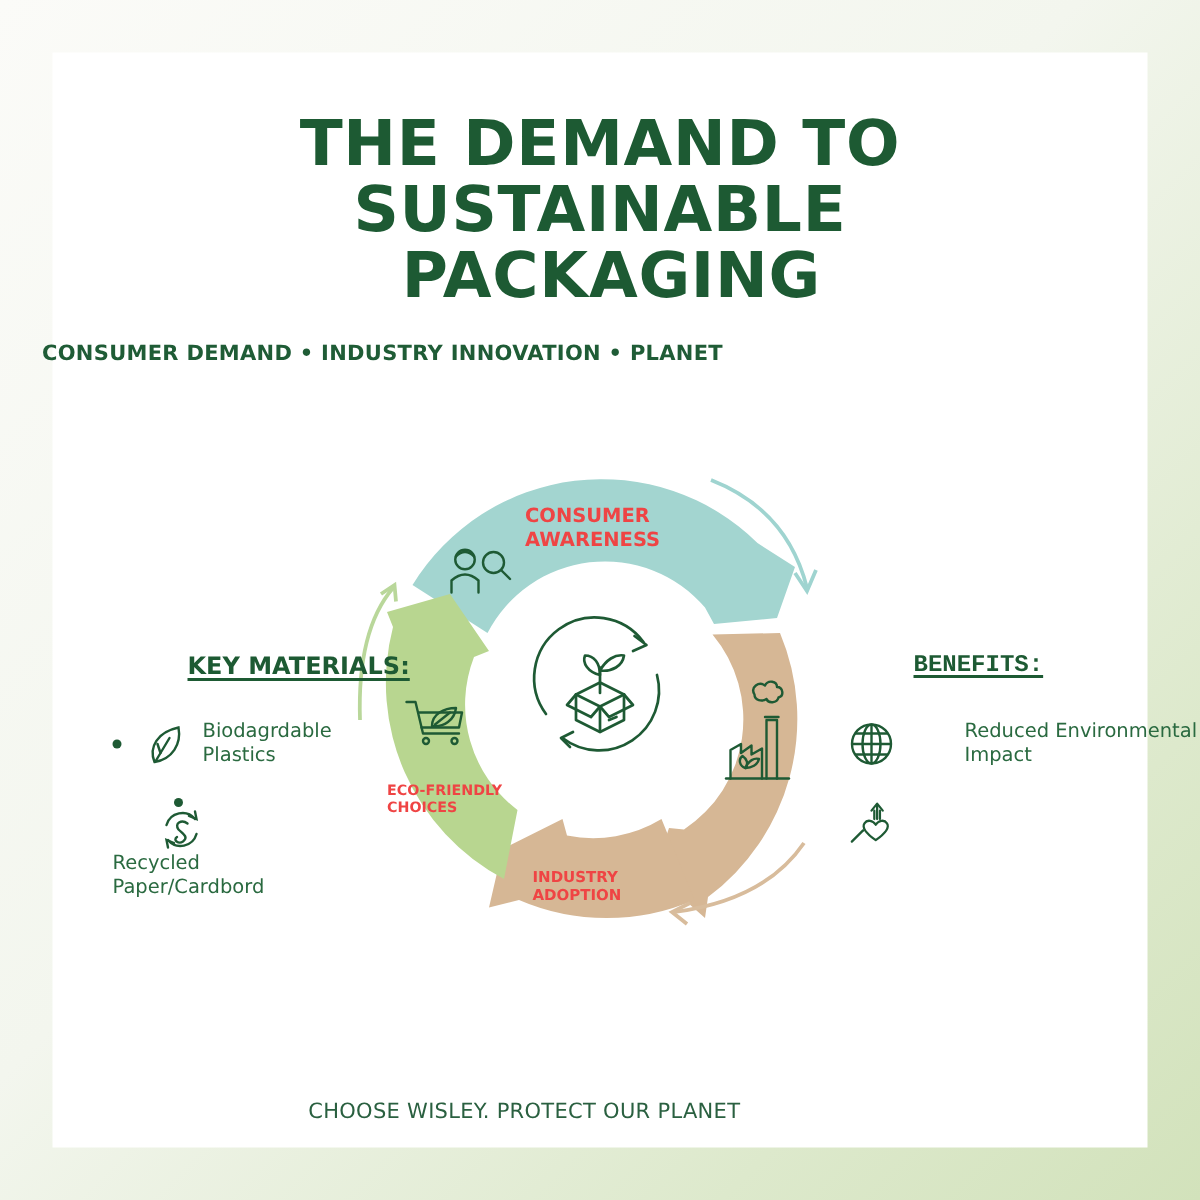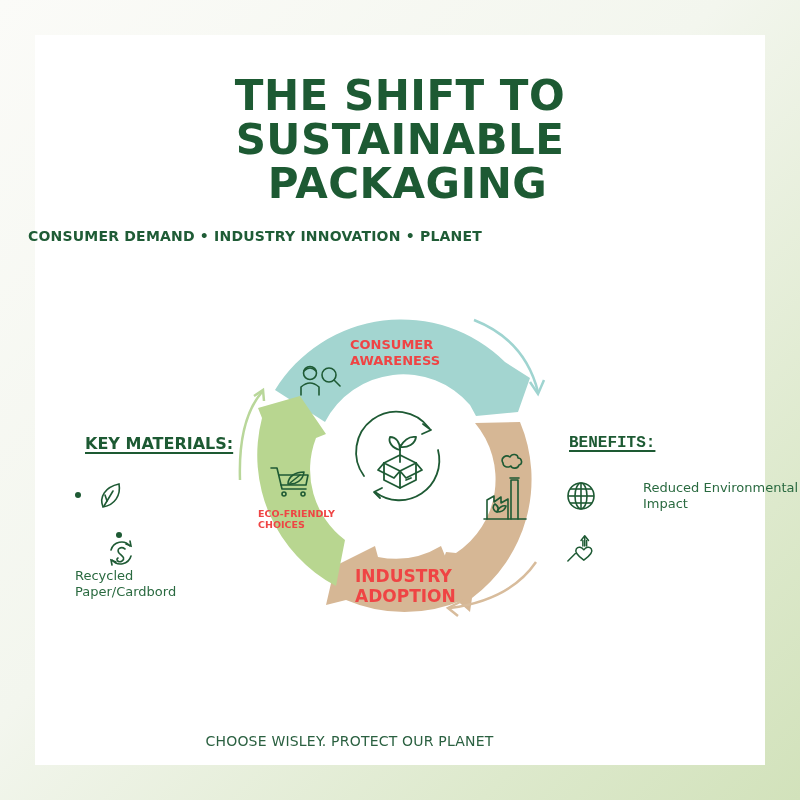--- a/index.html
+++ b/index.html
@@ -23,38 +23,38 @@
       position: absolute; left: 0; width: 800px; top: 228px; text-align: left;
       font-size: 14px; font-weight: bold; color: #1f5c36; letter-spacing: 0.2px; padding-left: 28px;
     }
     .cycle { position: absolute; left: 0; top: 0; width: 800px; height: 800px; }
     .seg-label {
       position: absolute; font-weight: bold; color: #ef4444;
       white-space: pre; line-height: 1.2;
     }
     .section-head {
       position: absolute; font-weight: bold; font-size: 16px; color: #1d5a33;
-      text-decoration: underline; text-underline-offset: 3px; text-decoration-thickness: 2px;
+      text-decoration: underline; text-underline-offset: 3px; text-decoration-thickness: 2px; margin-left: 40px;
     }
     .item { position: absolute; display: flex; align-items: center; }
     .item .bullet { width: 6px; height: 6px; border-radius: 50%; background: #1e5a34; margin-right: 14px; }
     .item .icon { width: 30px; height: 30px; margin-right: 10px; display: flex; align-items: center; justify-content: center; }
     .item .text { font-size: 13px; color: #2a6a40; line-height: 16px; white-space: pre; }
     .footer {
       position: absolute; left: 0; width: 699px; top: 733px; text-align: center;
       font-size: 14px; color: #2a6040; letter-spacing: 0.2px;
     }
   </style>
 </head>
 <body>
 
 <div class="card"></div>
 
 <div class="title">
-  <div>THE SHIFT TO</div>
+  <div>THE DEMAND TO</div>
   <div>SUSTAINABLE</div>
   <div> PACKAGING</div>
 </div>
 <div class="subtitle">CONSUMER DEMAND • INDUSTRY INNOVATION • PLANET</div>
 
 <svg class="cycle" viewBox="0 0 800 800">
 
   <path d="M 275 390 A 148 148 0 0 1 505 362 L 530 378 L 518 412 L 476 416 L 470 405 A 88 88 0 0 0 325 422 Z" fill="#a3d5d0"></path>
 
   <path d="M 520 422 A 148 148 0 0 1 472 598 L 470 612 L 436 582 L 446 552 L 456 553 A 88 88 0 0 0 475 423 Z" fill="#d6b795"></path>
@@ -111,36 +111,38 @@
     <path d="M 487 519 L 487 500 L 494 496 L 494 502 L 501 497 L 501 503 L 508 499 L 508 519"></path>
     <path d="M 511 519 L 511 480 L 518 480 L 518 519"></path>
     <path d="M 510 478 L 519 478"></path>
     <path d="M 497 512 C 493 511 492 506 495 504 C 498 506 499 509 497 512 Z"></path>
     <path d="M 497 512 C 499 507 503 505 506 506 C 505 510 501 512 497 512 Z"></path>
   </g>
 </svg>
 
 <div class="seg-label" style="left:350px; top:337px; width:100px; font-size:13px;">CONSUMER
 AWARENESS</div>
-<div class="seg-label" style="left:258px; top:508px; width:80px; font-size:9.5px;">ECO-FRIENDLY
+<div class="seg-label" style="left:258px; top:522px; width:80px; font-size:9.5px;">ECO-FRIENDLY
 CHOICES</div>
-<div class="seg-label" style="left:355px; top:566px; width:100px; font-size:17px;">INDUSTRY
+<div class="seg-label" style="left:355px; top:580px; width:100px; font-size:10px;">INDUSTRY
 ADOPTION</div>
 
 <div class="section-head" style="left:85px; top:434px;">KEY MATERIALS:</div>
 
 <div class="item" style="left:75px; top:480px;">
   <span class="bullet"></span>
   <span class="icon">
     <svg width="26" height="28" viewBox="0 0 26 28" fill="none" stroke="#1e5a34" stroke-width="1.6" stroke-linecap="round">
       <path d="M 6 26 C 2 16 8 6 22 3 C 24 14 18 24 6 26 Z"></path>
       <path d="M 7 25 L 16 10"></path>
       <path d="M 10 20 L 8 14"></path>
     </svg>
   </span>
+  <span class="text">Biodagrdable
+Plastics</span>
 </div>
 
 <div class="item" style="left:75px; top:532px;flex-direction:column;">
   <span class="bullet"></span>
   <span class="icon">
     <svg width="30" height="30" viewBox="0 0 30 30" fill="none" stroke="#1e5a34" stroke-width="1.6" stroke-linecap="round">
       <path d="M 5 12 A 11 11 0 0 1 24 8"></path>
       <path d="M 20 6 L 25 8 L 24 3"></path>
       <path d="M 25 18 A 11 11 0 0 1 6 22"></path>
       <path d="M 10 24 L 5 22 L 6 27"></path>

